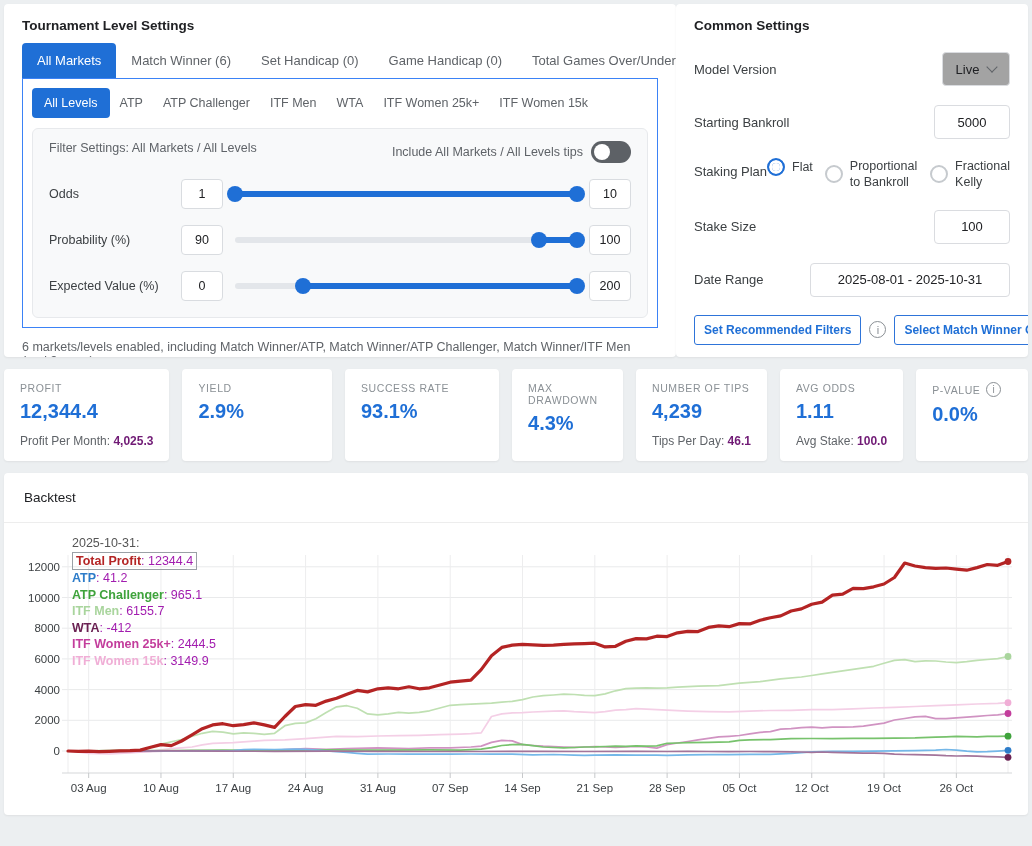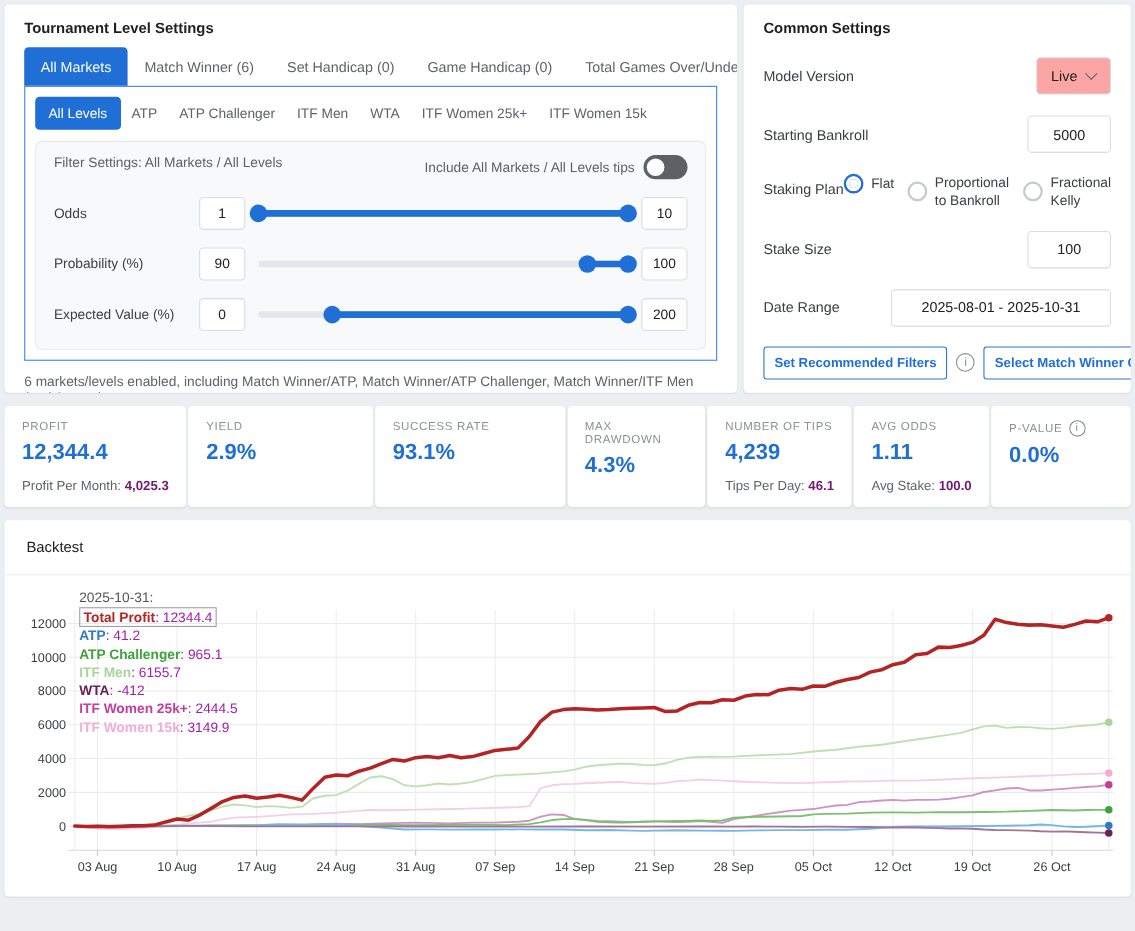--- a/index.html
+++ b/index.html
@@ -6,21 +6,21 @@
   html,body { width:1032px; height:846px; }
   body {
     background:#eceff1;
     font-family:"Liberation Sans","DejaVu Sans",sans-serif;
     color:#202124;
     padding:4px;
   }
   .card { background:#fff; border-radius:4px; box-shadow:0 1px 2px rgba(60,64,67,.08); }
 
   
-  .top-row { display:flex; gap:6px; height:353px; }
+  .top-row { display:flex; height:353px; }
   .left-card { flex:1; padding:14px 18px; overflow:hidden; }
   .right-card { width:352px; padding:14px 18px; overflow:hidden; }
   .panel-title { font-size:13.5px; font-weight:bold; color:#202124; }
 
   .market-tabs { display:flex; margin-top:10px; font-size:13px; }
   .market-tab { padding:10px 15px; color:#5f6368; cursor:pointer; white-space:nowrap; }
   .market-tab.active { background:#1f6fd6; color:#fff; border-radius:4px 4px 0 0; }
 
   .content-box { border:1px solid #3b82f6; padding:9px; }
   .level-tabs { display:flex; align-items:center; font-size:12.5px; }
@@ -41,21 +41,21 @@
   .slider .track { position:absolute; left:0; right:0; top:6px; height:6px; background:#e3e6ea; border-radius:3px; }
   .slider .fill { position:absolute; top:6px; height:6px; background:#1f6fd6; border-radius:3px; }
   .slider .thumb { position:absolute; top:1px; width:16px; height:16px; background:#1f6fd6; border-radius:50%; }
 
   .summary { margin-top:12px; font-size:12.5px; color:#5f6368; }
 
   
   .cs-row { display:flex; justify-content:space-between; align-items:center; margin-top:19px; }
   .cs-label { font-size:13px; color:#3c4043; white-space:nowrap; }
   .select-box { width:68px; height:34px; border:1px solid #dadce0; border-radius:4px; display:flex;
-                align-items:center; justify-content:center; gap:9px; font-size:13px; cursor:pointer; background:#fca5a5; }
+                align-items:center; justify-content:center; gap:9px; font-size:13px; cursor:pointer; background:#a3a3a3; }
   .chev { width:8px; height:8px; border-right:1.5px solid #5f6368; border-bottom:1.5px solid #5f6368;
           transform:rotate(45deg); margin-top:-4px; }
   .val-box { height:34px; border:1px solid #dadce0; border-radius:4px; display:flex; align-items:center;
              justify-content:center; font-size:13px; background:#fff; }
   .w76 { width:76px; } .w200 { width:200px; }
   .radio-group { display:flex; align-items:flex-start; gap:12px; }
   .radio-opt { display:flex; align-items:center; gap:7px; cursor:pointer; }
   .radio { width:18px; height:18px; border-radius:50%; border:2px solid #c6cace; background:#fff; flex:0 0 18px; position:relative; }
   .radio.sel { border-color:#1f6fd6; background:#1f6fd6; }
   .radio.sel::after { content:""; position:absolute; left:4px; top:4px; width:6px; height:6px; background:#fff; border-radius:50%; box-shadow:inset 0 0 0 4px #fff; }
@@ -64,21 +64,21 @@
   .radio-label { font-size:12.5px; color:#3c4043; line-height:1.3; }
   .wrap95 { max-width:97px; } .wrap65 { max-width:66px; }
   .outline-row { display:flex; align-items:center; gap:8px; margin-top:18px; }
   .btn-outline { border:1px solid #2e74d9; color:#1f6fd6; background:#fff; border-radius:3px;
                  font-size:12px; padding:7px 9px; cursor:pointer; white-space:nowrap;
                  font-family:inherit; font-weight:bold;}
   .info-icon { width:17px; height:17px; border-radius:50%; border:1px solid #8a8f94; color:#8a8f94;
                font-size:11px; display:flex; align-items:center; justify-content:center; cursor:pointer; flex:0 0 17px;}
 
   
-  .stats-row { display:flex; gap:2px; margin-top:12px; height:92px; }
+  .stats-row { display:flex; gap:13px; margin-top:12px; height:92px; }
   .stat-card { background:#fff; border-radius:4px; box-shadow:0 1px 2px rgba(60,64,67,.08); padding:13px 16px; }
   .stat-label { font-size:10.5px; color:#8a9095; letter-spacing:.6px; display:flex; align-items:center; gap:6px; }
   .stat-value { font-size:20px; font-weight:bold; color:#1f6fd6; margin-top:6px; }
   .stat-sub { font-size:12px; color:#5f6368; margin-top:11px; white-space:nowrap; }
   .stat-sub b { color:#701a75; }
 
   
   .backtest-card { margin-top:12px; }
   .bt-header { padding:17px 20px; border-bottom:1px solid #ededed; }
   .bt-title { font-size:13.5px; color:#202124; }

